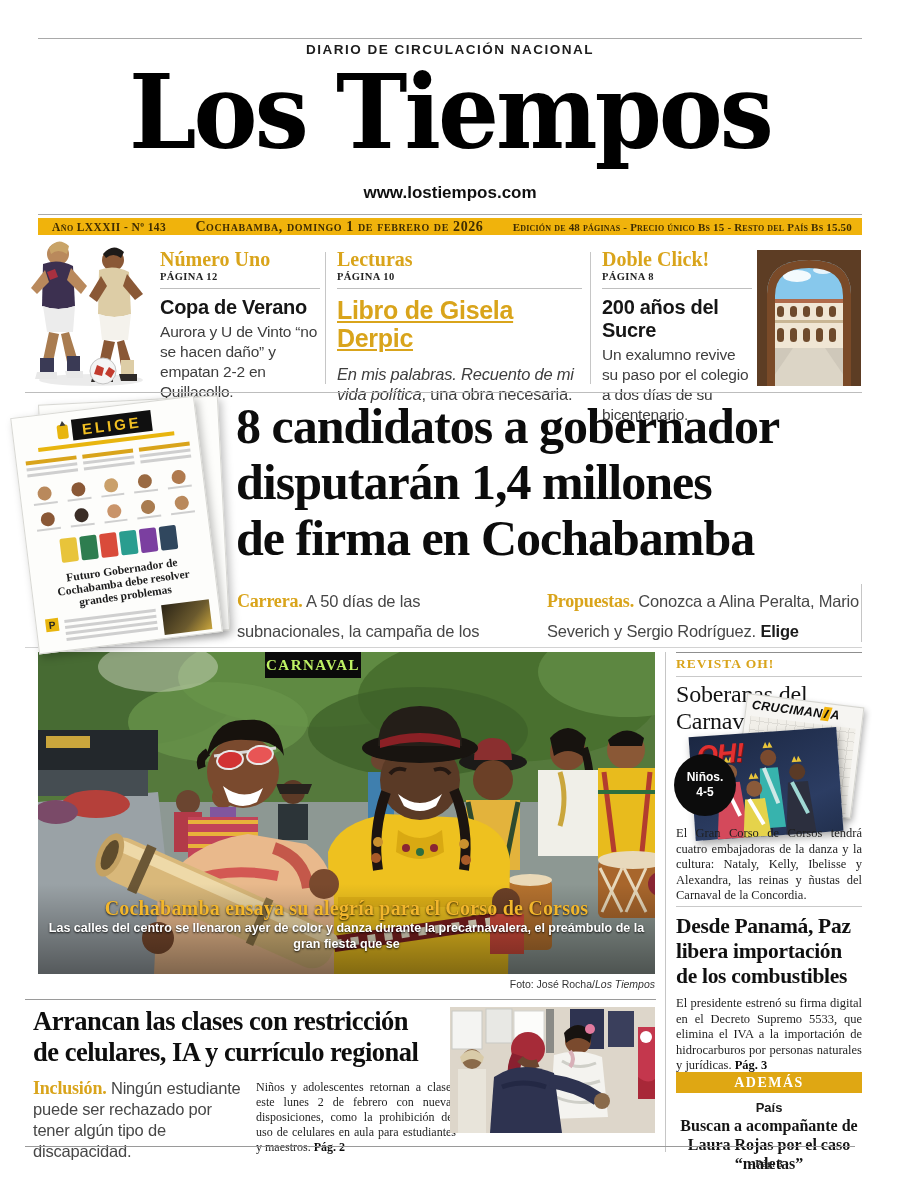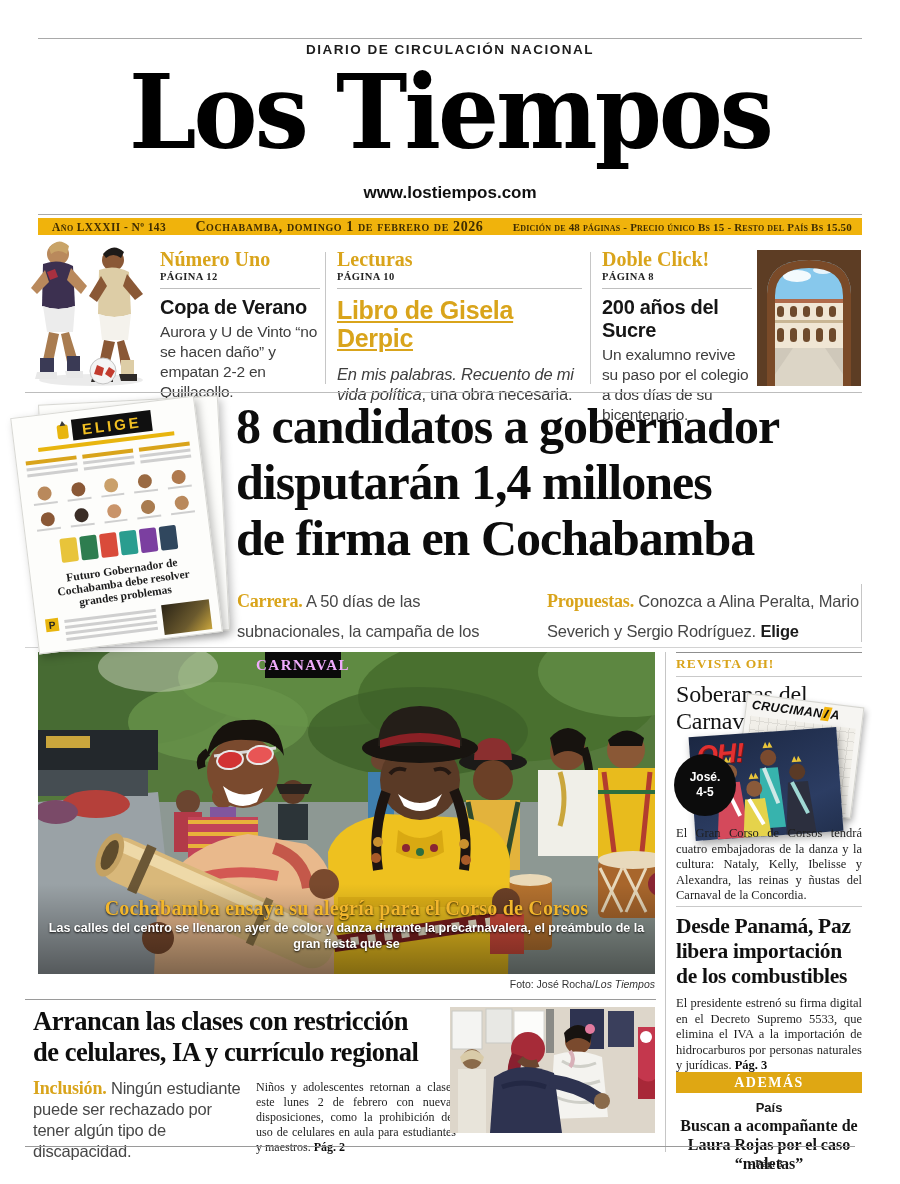--- a/index.html
+++ b/index.html
@@ -79,22 +79,22 @@
   .party-row{display:flex;gap:3px;margin-top:6px;justify-content:center;}
   .party-row span{width:17px;height:24px;border-radius:2px;}
   .supp-headline{font-family:"Liberation Serif",serif;font-weight:bold;font-size:11.5px;line-height:13px;
     text-align:center;color:#1c1c1c;margin-top:8px;transform:rotate(-1deg);}
   .supp-bottom{display:flex;gap:6px;margin-top:7px;}
   .dropcap{width:13px;height:13px;background:#e8b50e;color:#222;font-weight:bold;font-size:10px;text-align:center;line-height:13px;}
   .supp-photo{width:48px;height:30px;background:linear-gradient(135deg,#2b2416,#6b5a2e 60%,#caa63c);}
 
   
   .carnival{position:absolute;left:38px;top:652px;width:617px;height:322px;overflow:hidden;}
-  .carnival-label{position:absolute;left:227px;top:0;width:76px;height:26px;background:#0a0a0a;
-    color:#f0abfc;font-family:"Liberation Serif",serif;font-weight:bold;font-size:15px;letter-spacing:1.5px;
+  .carnival-label{position:absolute;left:227px;top:0;width:96px;height:26px;background:#0a0a0a;
+    color:#bef264;font-family:"Liberation Serif",serif;font-weight:bold;font-size:15px;letter-spacing:1.5px;
     display:flex;align-items:center;justify-content:center;z-index:4;}
   .photo-caption{position:absolute;left:0;bottom:22px;width:100%;text-align:center;z-index:4;}
   .photo-caption .ph{font-family:"Liberation Serif",serif;font-weight:bold;font-size:20px;color:var(--caption-gold);
     text-shadow:0 1px 2px rgba(0,0,0,.85);letter-spacing:.2px;}
   .photo-caption .pc{font-size:12.5px;font-weight:bold;color:#fff;line-height:16px;text-shadow:0 1px 2px rgba(0,0,0,.9);}
   .photo-caption .pp{color:var(--caption-gold);}
   .photo-credit{position:absolute;left:38px;top:978px;width:617px;text-align:right;font-size:10.5px;color:#333;}
   .photo-credit i{font-style:italic;}
 
   
@@ -529,21 +529,21 @@
         </g>
         <g transform="translate(62,48)">
           <circle cx="0" cy="8" r="8" fill="#8a5a3a"></circle>
             <path d="M-5,-2 l3,-6 2,5 2,-5 3,6 Z" fill="#e8c43a"></path>
           <path d="M-10,18 L10,18 L14,56 L-14,56 Z" fill="#e5d34b"></path>
           <path d="M-6,18 L7,44" stroke="#fff" stroke-width="4"></path>
         </g>
       </svg>
     </div>
     <div class="pages-badge">
-      <span>José.</span>
+      <span>Niños.</span>
       <span>4-5</span>
     </div>
   </div>
 
   <div class="rail-body rb1">El Gran Corso de Corsos tendrá cuatro embajadoras de la danza y la cultura: Nataly, Kelly, Ibelisse y Alexandra, las reinas y ñustas del Carnaval de la Concordia.</div>
   <div class="rule" style="left:676px;top:906px;width:186px;background:#c9c9c9;"></div>
 
   <div class="panama-headline">Desde Panamá, Paz libera importación de los combustibles</div>
   <div class="rail-body rb2"><span>El presidente estrenó su firma digital en el Decreto Supremo 5533, que elimina el IVA a la importación de hidrocarburos por personas naturales y jurídicas. </span><b>Pág. 3</b></div>
 

